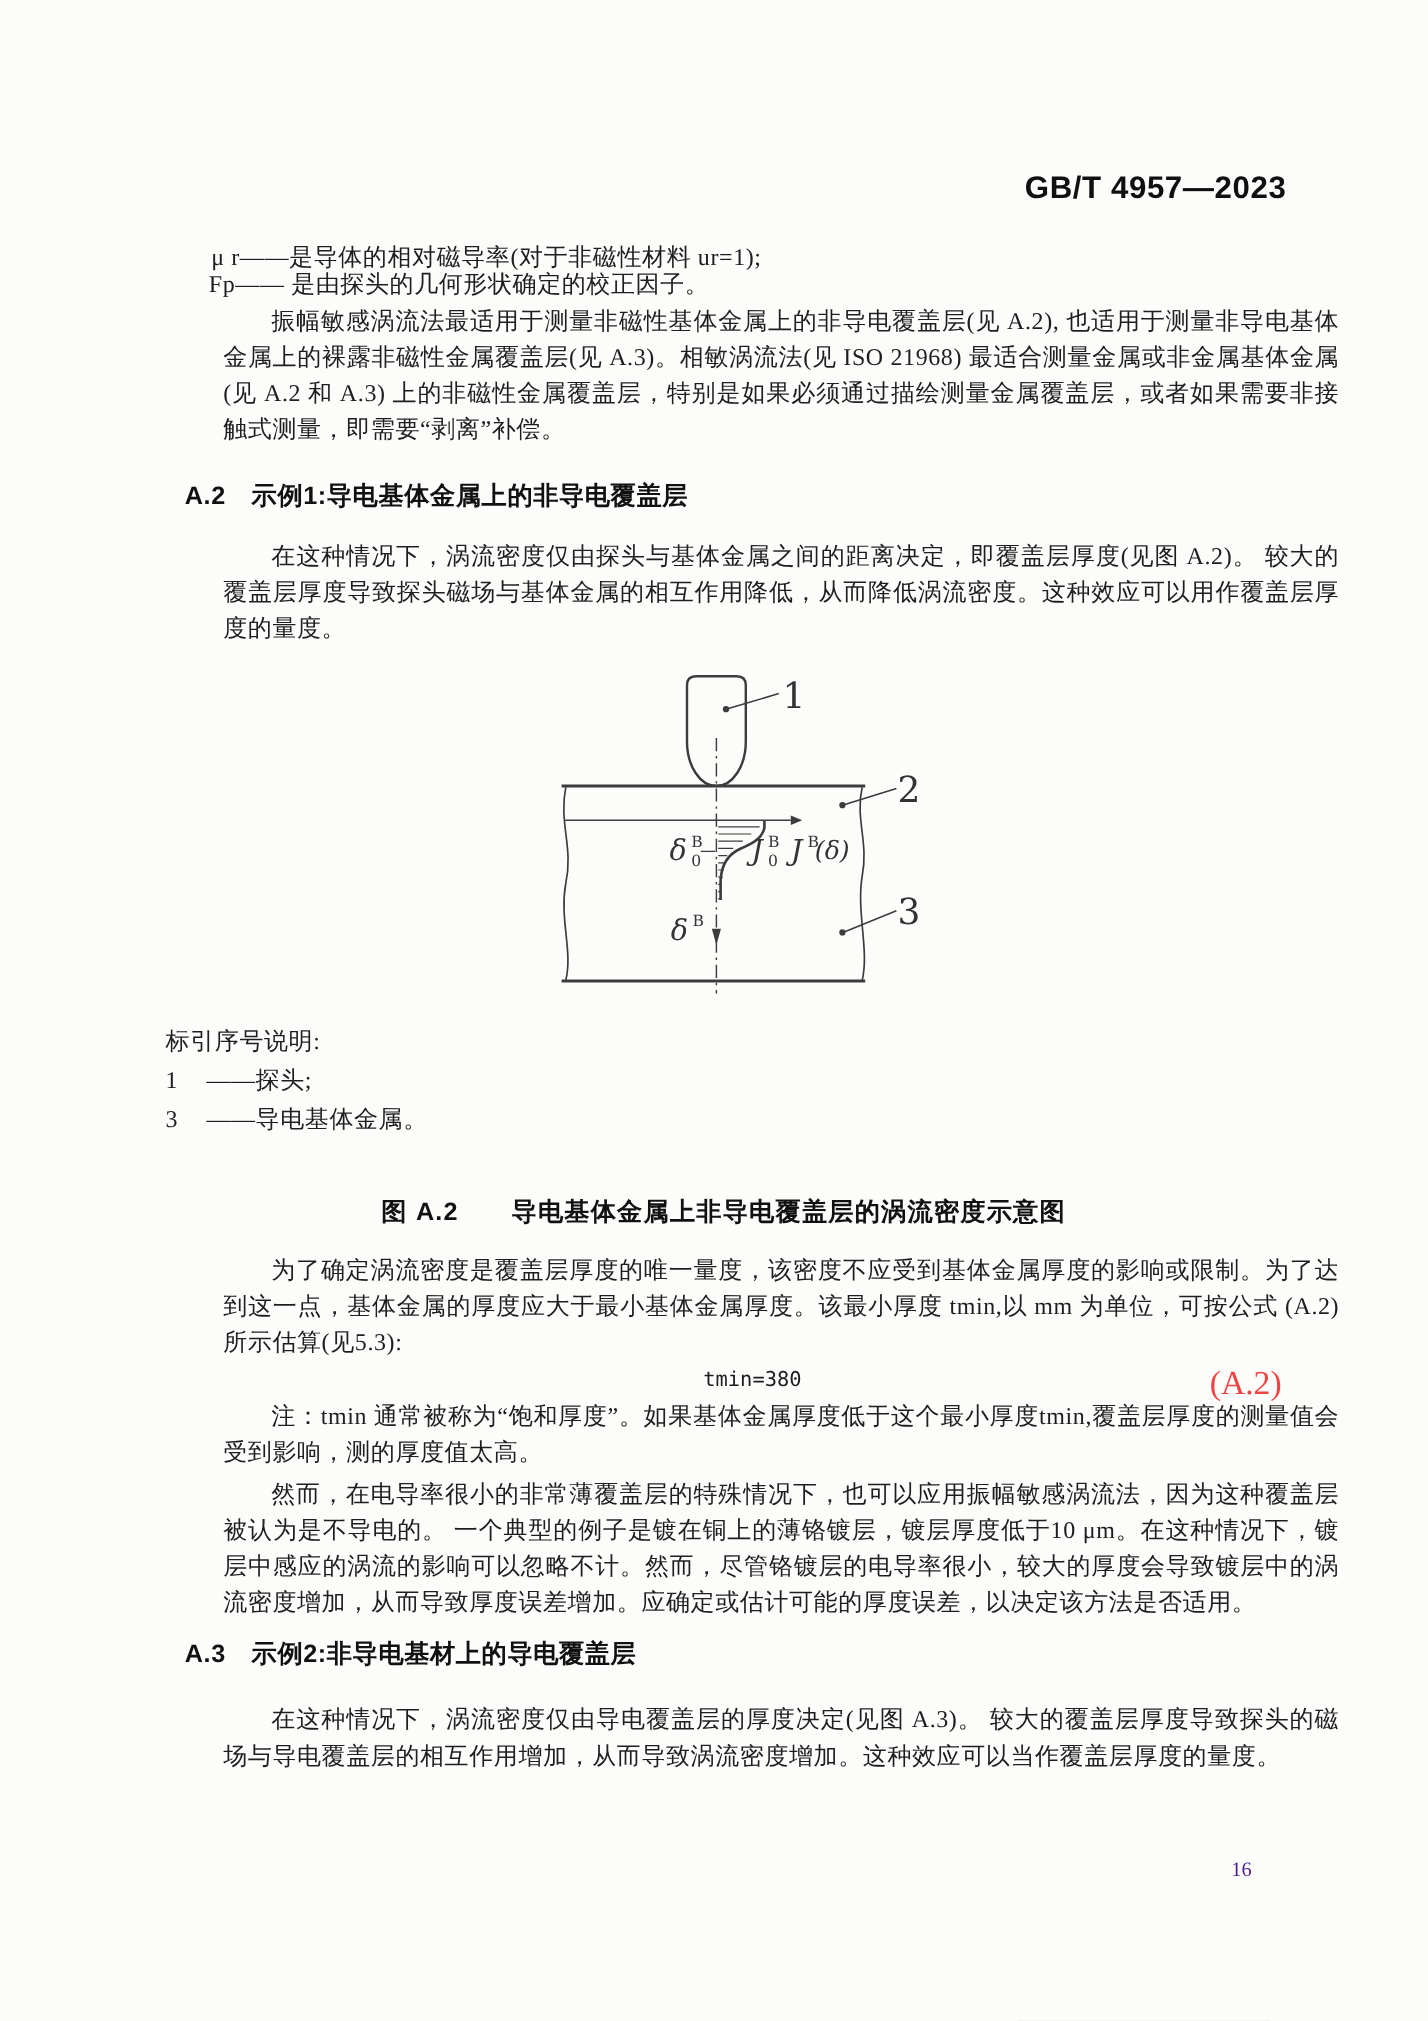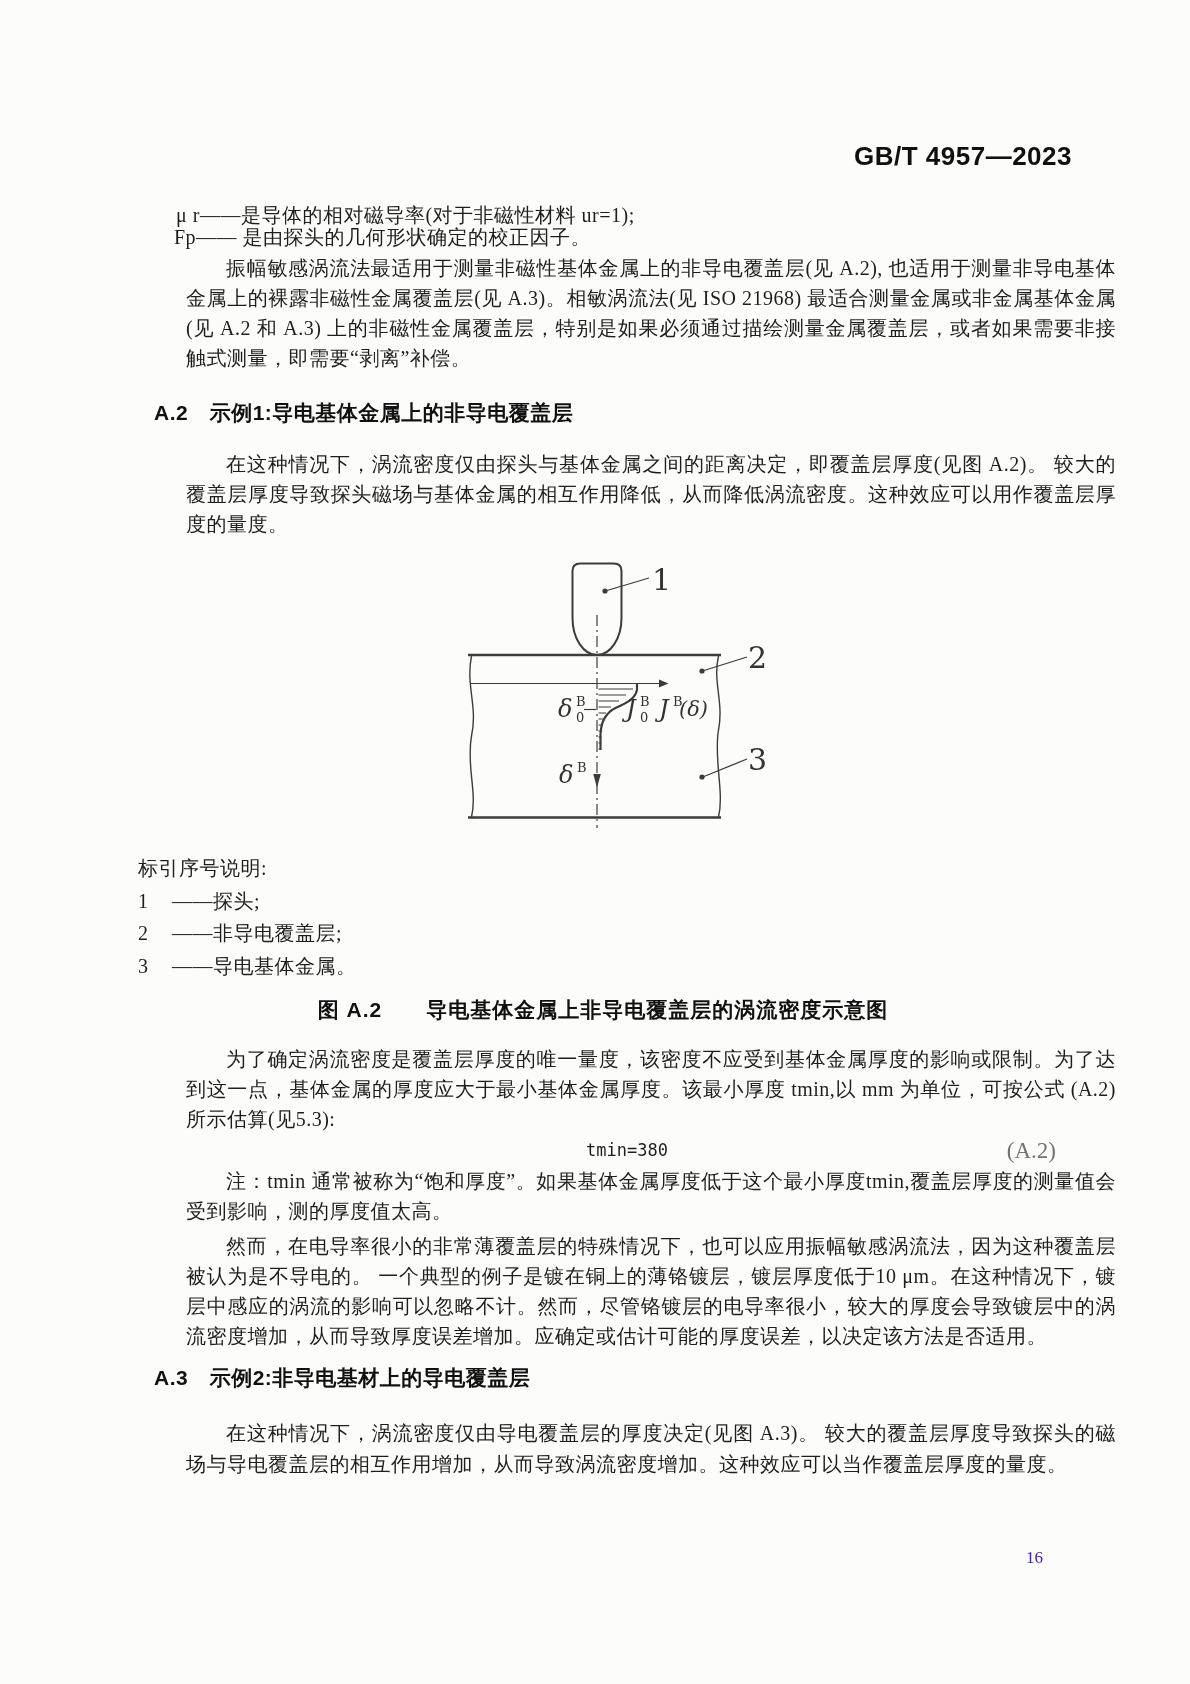--- a/index.html
+++ b/index.html
@@ -44,22 +44,22 @@
     letter-spacing:1px;
   }
   .formula-row{left:138px;width:930px;height:26px;}
   .formula-expr{
     position:absolute;left:0;right:0;text-align:center;
     font-family:"DejaVu Sans Mono","Liberation Mono",monospace;
     font-size:17px;color:#1e1e1e;
     transform:translateX(24px);
   }
   .formula-num{
-    position:absolute;right:12px;top:-2px;
-    font-size:23px;color:#737373;
+    position:absolute;right:0;top:-2px;
+    font-size:28px;color:#ef4444;
   }
   .page-num{
     left:1026px;top:1548px;
     font-size:17px;color:#4c1d95;
   }
   svg .ln{stroke:#3c3c3c;fill:none;}
   svg text{fill:#333;}
 </style>
 </head>
 <body>
@@ -138,23 +138,20 @@
       <text x="577" y="772" font-size="13" font-style="normal">B</text>
     </g>
   </svg>
 
   <div class="abs legend" style="top:852px;">
     <div class="legend-row">标引序号说明:</div>
     <div class="legend-row">
       <span class="legend-num">1</span><span>——探头;</span>
     </div>
     <div class="legend-row">
-      <span class="legend-num">2</span><span>——非导电覆盖层;</span>
-    </div>
-    <div class="legend-row">
       <span class="legend-num">3</span><span>——导电基体金属。</span>
     </div>
   </div>
 
   <div class="abs caption" style="top:996px;">图  A.2　　导电基体金属上非导电覆盖层的涡流密度示意图</div>
 
   <div class="abs body-text indent2" style="top:1044px;">为了确定涡流密度是覆盖层厚度的唯一量度，该密度不应受到基体金属厚度的影响或限制。为了达到这一点，基体金属的厚度应大于最小基体金属厚度。该最小厚度 tmin,以 mm 为单位，可按公式 (A.2) 所示估算(见5.3):</div>
 
   <div class="abs formula-row" style="top:1140px;">
     <span class="formula-expr">tmin=380</span>

